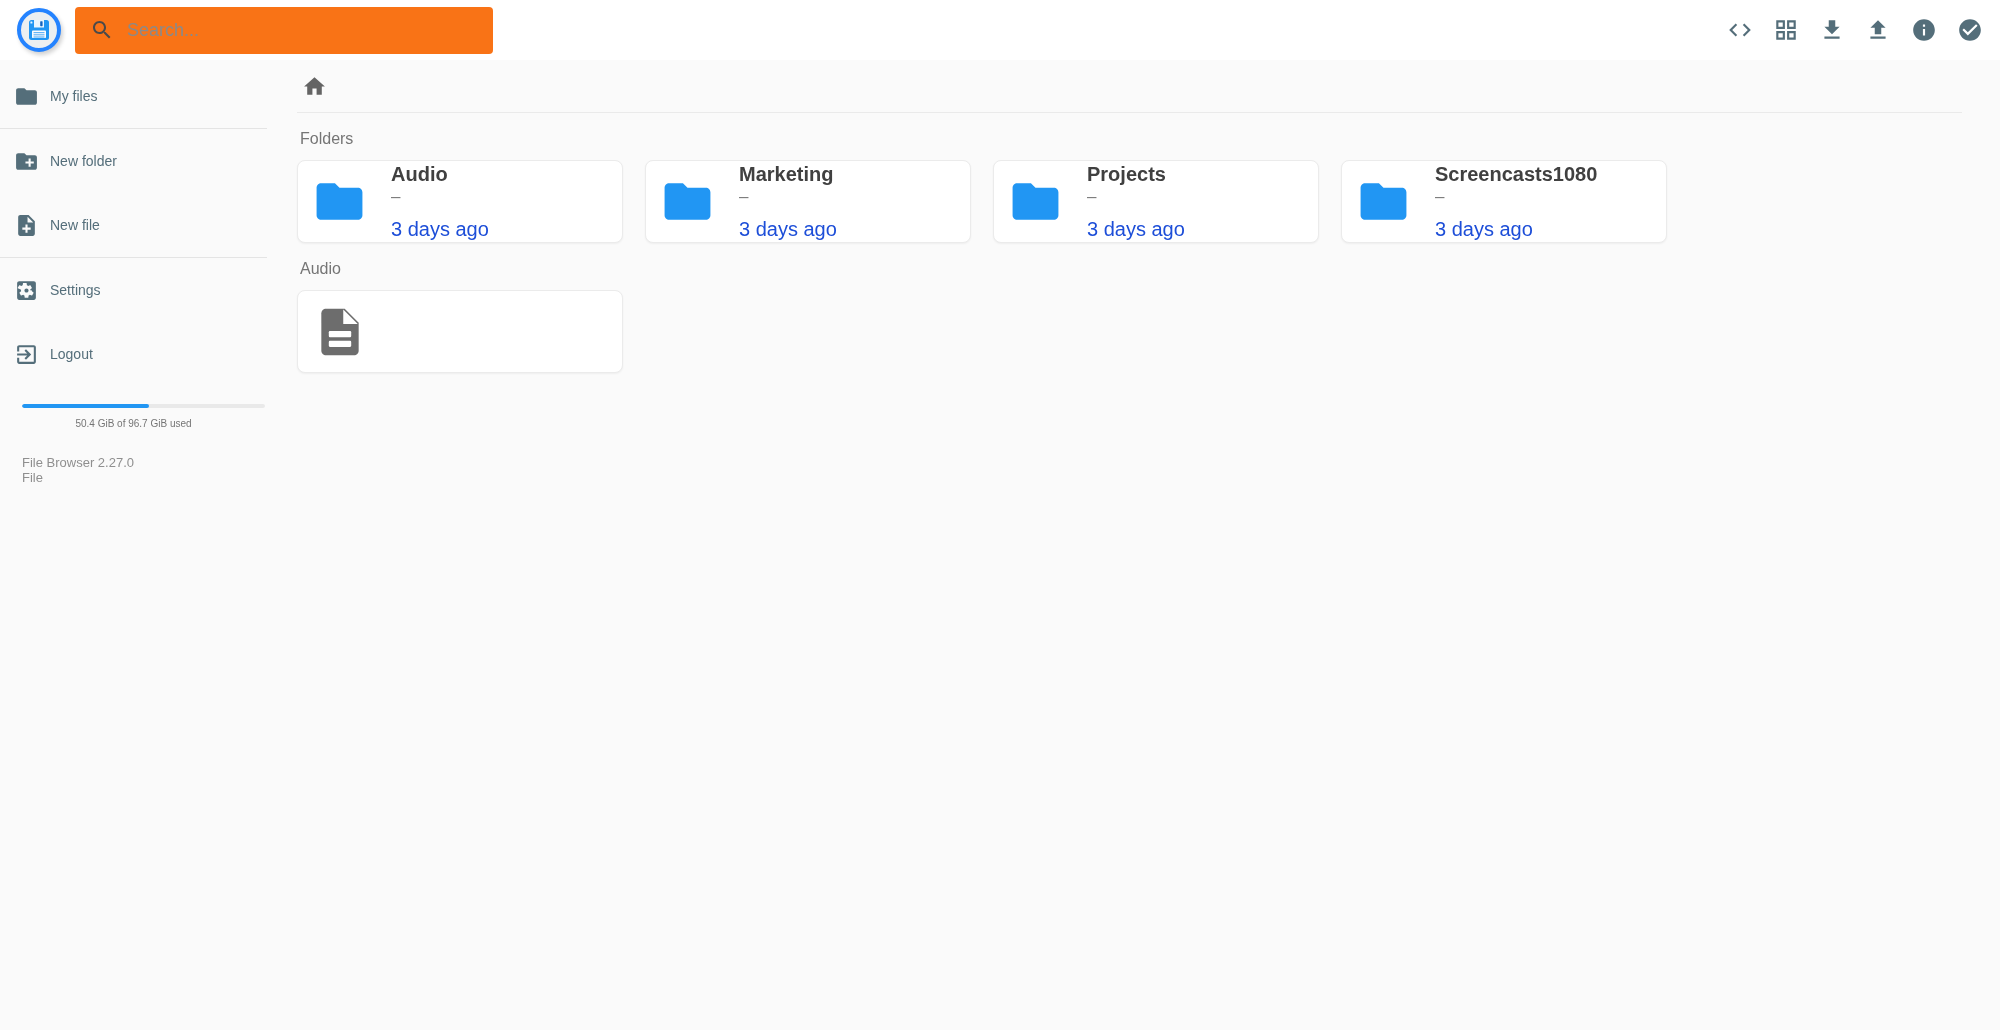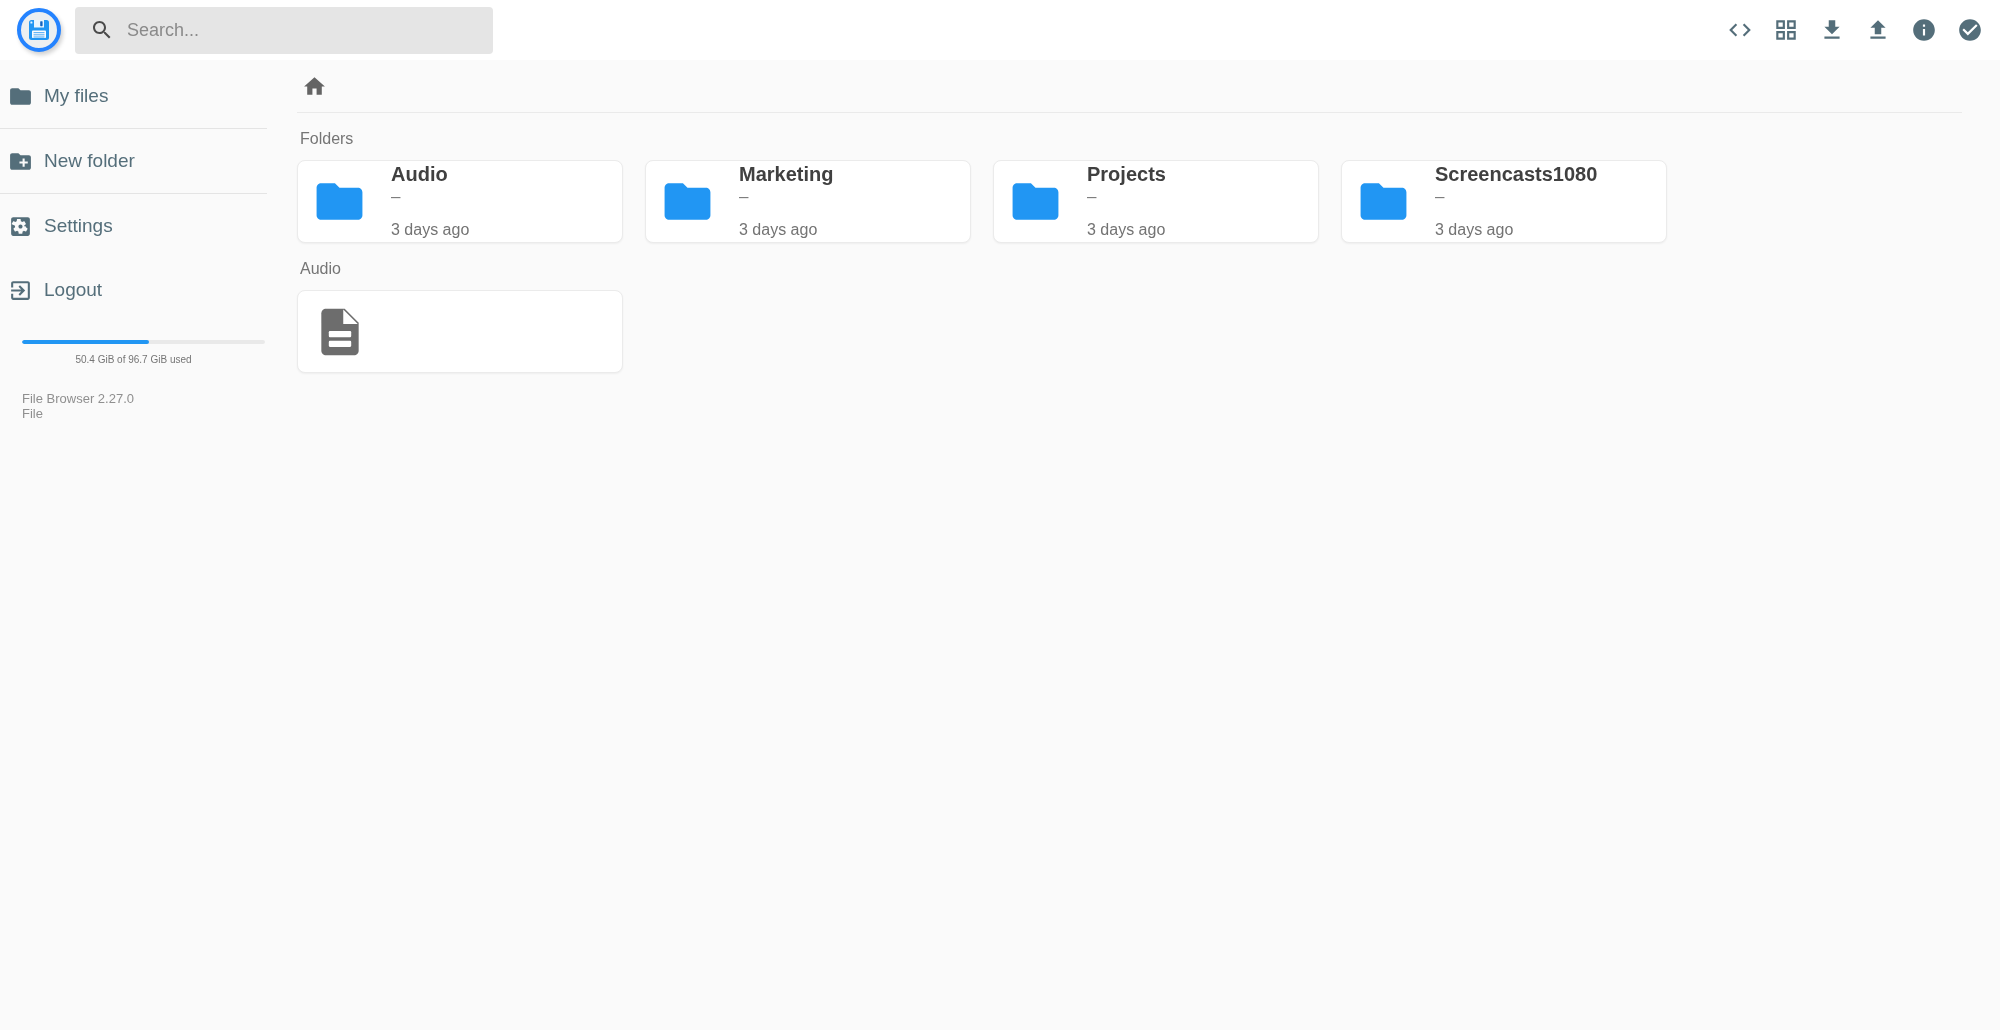--- a/index.html
+++ b/index.html
@@ -19,43 +19,43 @@
   .logo-ring {
     width:44px; height:44px; border-radius:50%;
     border:4px solid var(--logo-ring,#2483ff);
     background:#eceff1;
     display:flex; align-items:center; justify-content:center;
     box-shadow:2px 3px 4px rgba(0,0,0,.18);
     cursor:pointer; flex-shrink:0;
   }
   .search-bar {
     margin-left:14px; width:418px; height:47px;
-    background:#e5e5e5; border-radius:4px;
+    background:#f97316; border-radius:4px;
     display:flex; align-items:center; padding:0 15px; gap:13px;
     cursor:text;
   }
   .search-bar svg { width:24px; height:24px; fill:#4a4a4a; flex-shrink:0; }
   .search-input {
     border:none; background:transparent; outline:none;
     font-size:18px; font-family:inherit; color:#212121; width:100%;
   }
   .search-input::placeholder { color:#8a8a8a; }
   .header-actions { margin-left:auto; display:flex; gap:20px; }
   .icon-btn {
     width:26px; height:26px; border:none; background:none; padding:0; cursor:pointer;
     display:flex; align-items:center; justify-content:center;
   }
   .icon-btn svg { width:26px; height:26px; fill:var(--slate,#546e7a); }
   
   .shell { display:flex; height:970px; }
   .sidebar { width:267px; flex-shrink:0; padding-top:4px; }
   .sidebar-item {
     height:64px; display:flex; align-items:center;
-    padding-left:8px; gap:11px;
-    font-size:19px; color:var(--slate,#546e7a); cursor:pointer;
+    padding-left:14px; gap:11px;
+    font-size:14px; color:var(--slate,#546e7a); cursor:pointer;
   }
   .sidebar-item svg { width:25px; height:25px; fill:var(--slate,#546e7a); flex-shrink:0; }
   .sidebar-divider { border:none; border-top:1px solid #e4e4e4; }
   .usage { margin:18px 22px 0; }
   .usage-track { width:243px; height:4px; background:#e9e9e9; border-radius:3px; overflow:hidden; }
   .usage-fill { height:100%; width:0; background:var(--accent,#2196f3); border-radius:3px; }
   .usage-text { margin-top:10px; font-size:10px; color:#757575;text-align:center; }
   .credits { margin:26px 22px 0; font-size:13px; color:#8f8f8f; line-height:15px; }
   .credits a { color:inherit; text-decoration:none; cursor:pointer; display:inline-block; }
   
@@ -71,21 +71,21 @@
     box-shadow:0 1px 2px rgba(0,0,0,.05);
     display:flex; align-items:center; cursor:pointer;
   }
   .card-icon { margin:0 24px 0 14px; display:flex; flex-shrink:0; }
   .folder-glyph { width:55px; height:55px; fill:var(--folder-blue,#2196f3); }
   .file-glyph { width:56px; height:56px; }
   .card-text { display:flex; flex-direction:column; min-width:0; }
   .card-title { font-size:20px; font-weight:bold; color:#404040; line-height:23px;
                 white-space:nowrap; overflow:hidden; text-overflow:ellipsis; }
   .card-size { font-size:17px; color:#7b7b7b; line-height:20px; margin-top:1px; }
-  .card-modified { font-size:16px; color:#737373; line-height:21px; margin-top:12px; }
+  .card-modified { font-size:20px; color:#1d4ed8; line-height:21px; margin-top:12px; }
 </style>
 </head>
 <body>
 
 <header>
   <div class="logo-ring">
     <svg width="24" height="24" viewBox="0 0 24 24">
       <rect x="2" y="2" width="20" height="20" rx="2.5" fill="#2196f3"></rect>
       <rect x="7" y="2" width="10" height="7.5" fill="#e9f6ff"></rect>
       <rect x="13.2" y="3.2" width="2.4" height="5" rx="0.6" fill="#1565c0"></rect>
@@ -147,20 +147,26 @@
           </svg>
        <span>My files</span>
      </div>
         <hr class="sidebar-divider">
         <div class="sidebar-item">
        <svg class="" viewBox="0 0 24 24">
             <path d="M20 6h-8l-2-2H4c-1.1 0-2 .9-2 2v12c0 1.1.9 2 2 2h16c1.1 0 2-.9 2-2V8c0-1.1-.9-2-2-2zm-1 8h-3v3h-2v-3h-3v-2h3V9h2v3h3v2z"></path>
           </svg>
        <span>New folder</span>
      </div>
+        <div class="sidebar-item">
+       <svg class="" viewBox="0 0 24 24">
+            <path d="M14 2H6c-1.1 0-1.99.9-1.99 2L4 20c0 1.1.89 2 1.99 2H18c1.1 0 2-.9 2-2V8l-6-6zm2 14h-3v3h-2v-3H8v-2h3v-3h2v3h3v2zm-3-7V3.5L18.5 9H13z"></path>
+          </svg>
+       <span>New file</span>
+     </div>
         <hr class="sidebar-divider">
         <div class="sidebar-item">
        <svg class="" viewBox="0 0 24 24">
             <path d="M12 10c-1.1 0-2 .9-2 2s.9 2 2 2 2-.9 2-2-.9-2-2-2zm7-7H5c-1.1 0-2 .9-2 2v14c0 1.1.9 2 2 2h14c1.1 0 2-.9 2-2V5c0-1.1-.9-2-2-2zm-1.75 9c0 .23-.02.46-.05.68l1.48 1.16c.13.11.17.3.08.45l-1.4 2.42c-.09.15-.27.21-.43.15l-1.74-.7c-.36.28-.76.51-1.18.69l-.26 1.85c-.03.17-.18.3-.35.3h-2.8c-.17 0-.32-.13-.35-.29l-.26-1.85c-.43-.18-.82-.41-1.18-.69l-1.74.7c-.16.06-.34 0-.43-.15l-1.4-2.42c-.09-.15-.05-.34.08-.45l1.48-1.16c-.03-.23-.05-.46-.05-.69 0-.23.02-.46.05-.68L3.69 9.9c-.13-.11-.17-.3-.08-.45l1.4-2.42c.09-.15.27-.21.43-.15l1.74.7c.36-.28.76-.51 1.18-.69l.26-1.85c.03-.17.18-.3.35-.3h2.8c.17 0 .32.13.35.29l.26 1.85c.43.18.82.41 1.18.69l1.74-.7c.16-.06.34 0 .43.15l1.4 2.42c.09.15.05.34-.08.45l-1.48 1.16c.03.23.05.46.05.69z"></path>
           </svg>
        <span>Settings</span>
      </div>
         <div class="sidebar-item">
        <svg class="" viewBox="0 0 24 24">
             <path d="M10.09 15.59 11.5 17l5-5-5-5-1.41 1.41L12.67 11H3v2h9.67l-2.58 2.59zM19 3H5c-1.11 0-2 .9-2 2v4h2V5h14v14H5v-4H3v4c0 1.1.89 2 2 2h14c1.1 0 2-.9 2-2V5c0-1.1-.9-2-2-2z"></path>

